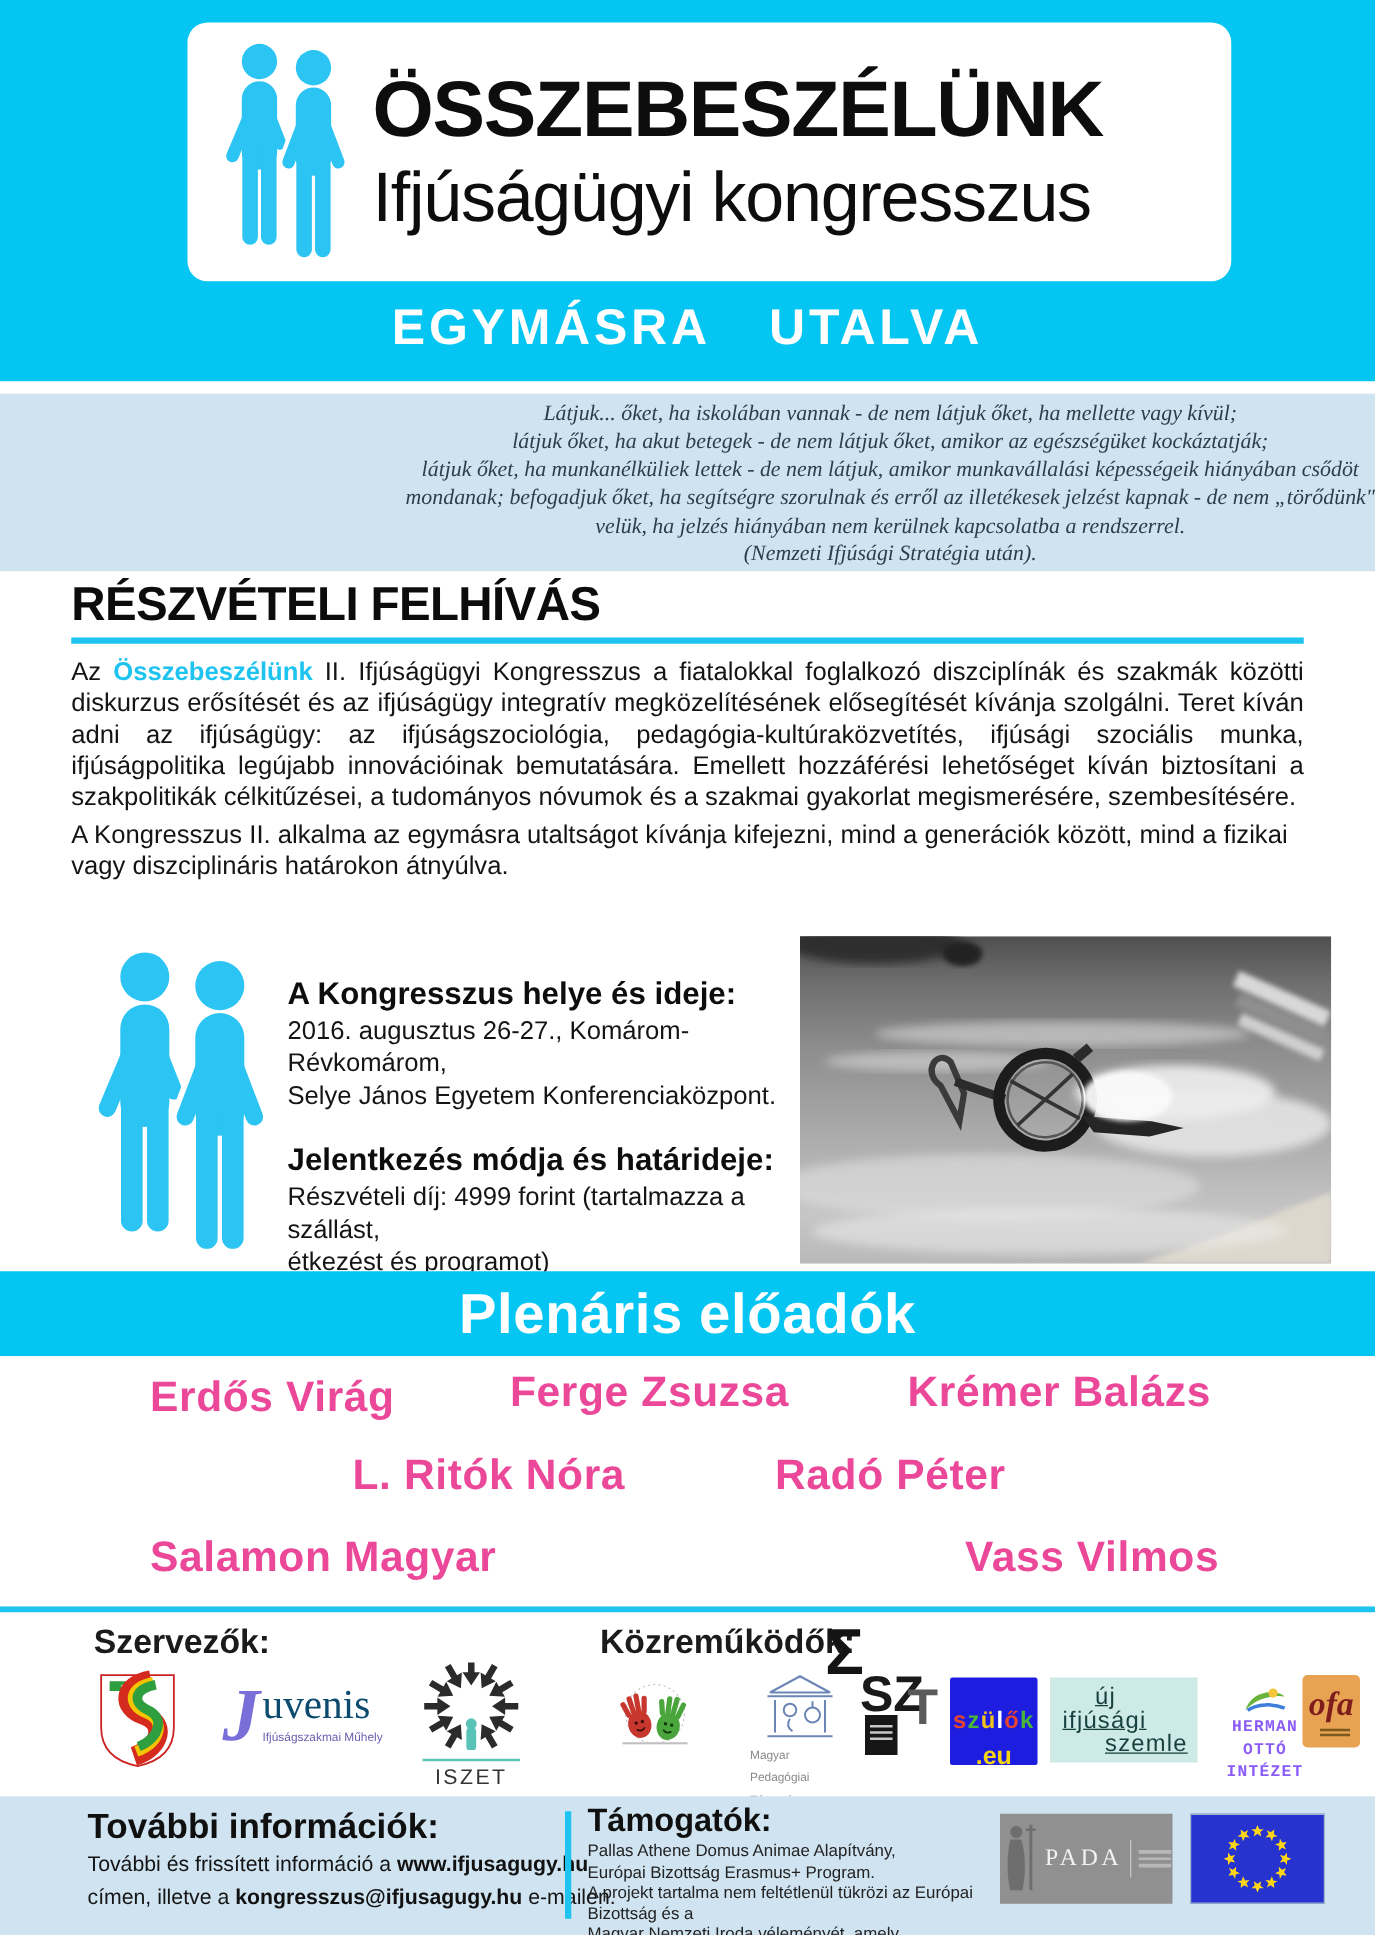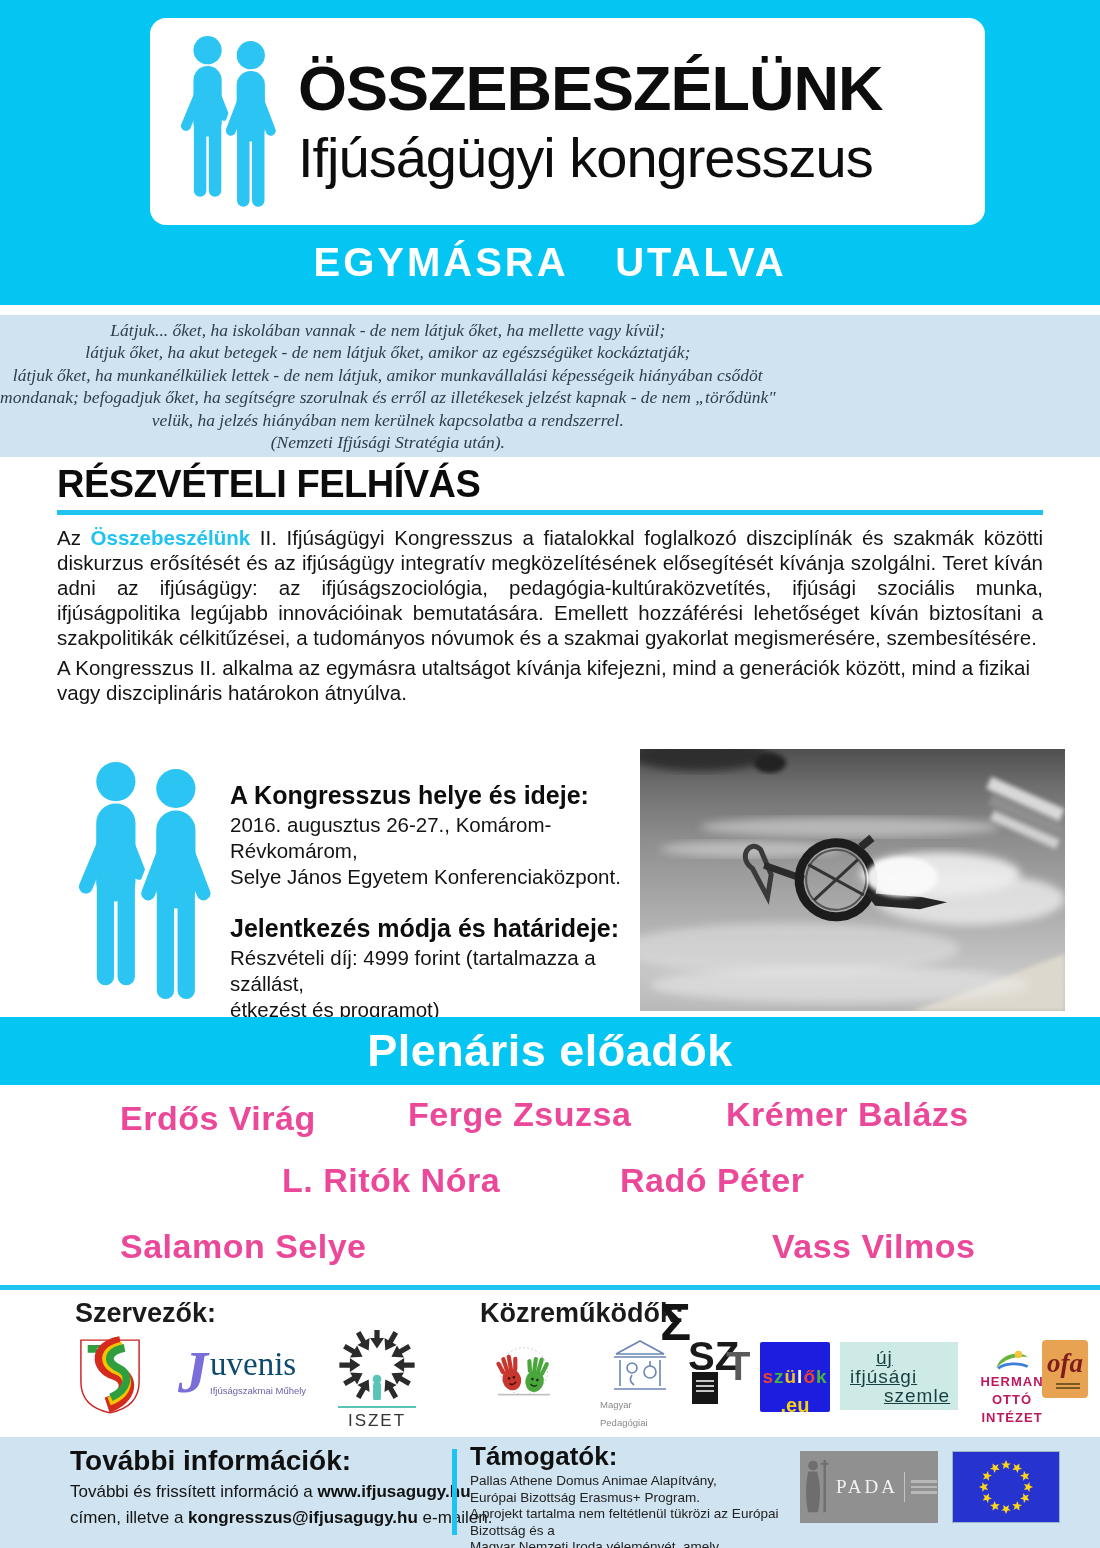--- a/index.html
+++ b/index.html
@@ -18,21 +18,21 @@
   .title-text{margin-left:14px;line-height:1;}
   .title-text .t1{font-size:63px;font-weight:700;letter-spacing:-1px;color:#0d0d0d;display:block;}
   .title-text .t2{font-size:56px;font-weight:400;letter-spacing:-1px;color:#0d0d0d;display:block;margin-top:10px;}
   .tagline{
     position:absolute;left:0;top:240px;width:100%;text-align:center;
     color:#ffffff;font-size:40px;font-weight:700;letter-spacing:3px;word-spacing:34px;
   }
   .gap{height:10px;background:#ffffff;}
   
   .quote{
-    height:142px;background:#cfe3f0;display:flex;align-items:center;justify-content:flex-start;
+    height:142px;background:#cfe3f0;display:flex;align-items:center;justify-content:flex-end;
   }
   .quote .qtext{
     font-family:"Liberation Serif",serif;font-style:italic;
     font-size:17.5px;line-height:22.5px;color:#2e3d4c;text-align:center;max-width:920px;
   }
   
   .main{position:relative;height:560px;padding:0 57px;box-sizing:border-box;overflow:hidden;}
   .main h2{margin:6px 0 0 0;font-size:38px;font-weight:800;letter-spacing:-0.5px;color:#0c0c0c;}
   .rule{height:5px;background:#1ec3f0;margin-top:4px;}
   .para{margin:10px 0 0 0;font-size:20.5px;line-height:25px;text-align:justify;color:#141414;}
@@ -78,21 +78,21 @@
   .szulok .word span:nth-child(1){color:#e8452f;}
   .szulok .word span:nth-child(2){color:#49b53a;}
   .szulok .word span:nth-child(3){color:#f3c21c;}
   .szulok .word span:nth-child(4){color:#ffffff;}
   .szulok .word span:nth-child(5){color:#e8452f;}
   .szulok .word span:nth-child(6){color:#49b53a;}
   .szulok .tld{font-size:20px;font-weight:700;color:#f6d414;margin-top:6px;}
   .szemle{width:118px;height:68px;background:#cdeae6;color:#173f3f;box-sizing:border-box;padding:6px 10px;font-size:19px;line-height:19px;letter-spacing:1px;}
   .szemle .l1{margin-left:26px;} .szemle .l3{margin-left:34px;}
   .herman{text-align:center;width:96px;}
-  .herman .htext{font-size:13px;line-height:14px;font-weight:700;letter-spacing:1px;color:#be185d;}
+  .herman .htext{font-size:13px;line-height:14px;font-weight:700;letter-spacing:1px;color:#8b5cf6;font-family:Liberation Mono, monospace;}
   .ofa{width:46px;height:58px;background:#e8a352;border-radius:4px;text-align:center;box-sizing:border-box;padding-top:8px;}
   .ofa .otext{font-family:"Liberation Serif",serif;font-style:italic;font-size:27px;font-weight:700;color:#7f1d1d;}
   .ofa .oline{height:2px;background:#7a5a20;margin:4px 8px 0 14px;}
   
   .footer{position:relative;height:111px;background:#cfe3f0;}
   .finfo{position:absolute;left:70px;top:8px;}
   .finfo h3{margin:0;font-size:28px;font-weight:700;color:#101010;}
   .finfo p{margin:2px 0 0 0;font-size:17px;line-height:26px;color:#141414;}
   .fdivider{position:absolute;left:452px;top:12px;width:5px;height:86px;background:#1ec3f0;}
   .fsponsor{position:absolute;left:470px;top:4px;width:320px;}
@@ -255,21 +255,21 @@
   <div class="plenary-band">
     <span class="bandtext">Plenáris előadók</span>
   </div>
 
   <div class="speakers">
     <span class="speaker" style="left:120px;top:14px;">Erdős Virág</span>
     <span class="speaker" style="left:408px;top:10px;">Ferge Zsuzsa</span>
     <span class="speaker" style="left:726px;top:10px;">Krémer Balázs</span>
     <span class="speaker" style="left:282px;top:76px;">L. Ritók Nóra</span>
     <span class="speaker" style="left:620px;top:76px;">Radó Péter</span>
-    <span class="speaker" style="left:120px;top:142px;">Salamon Selye</span>
+    <span class="speaker" style="left:120px;top:142px;">Salamon Magyar</span>
     <span class="speaker" style="left:772px;top:142px;">Vass Vilmos</span>
   </div>
 
   <div class="cyan-rule"></div>
 
   <div class="partners">
     <span class="partner-heading ph-org">Szervezők:</span>
     <span class="partner-heading ph-contrib">Közreműködők:</span>
 
     

